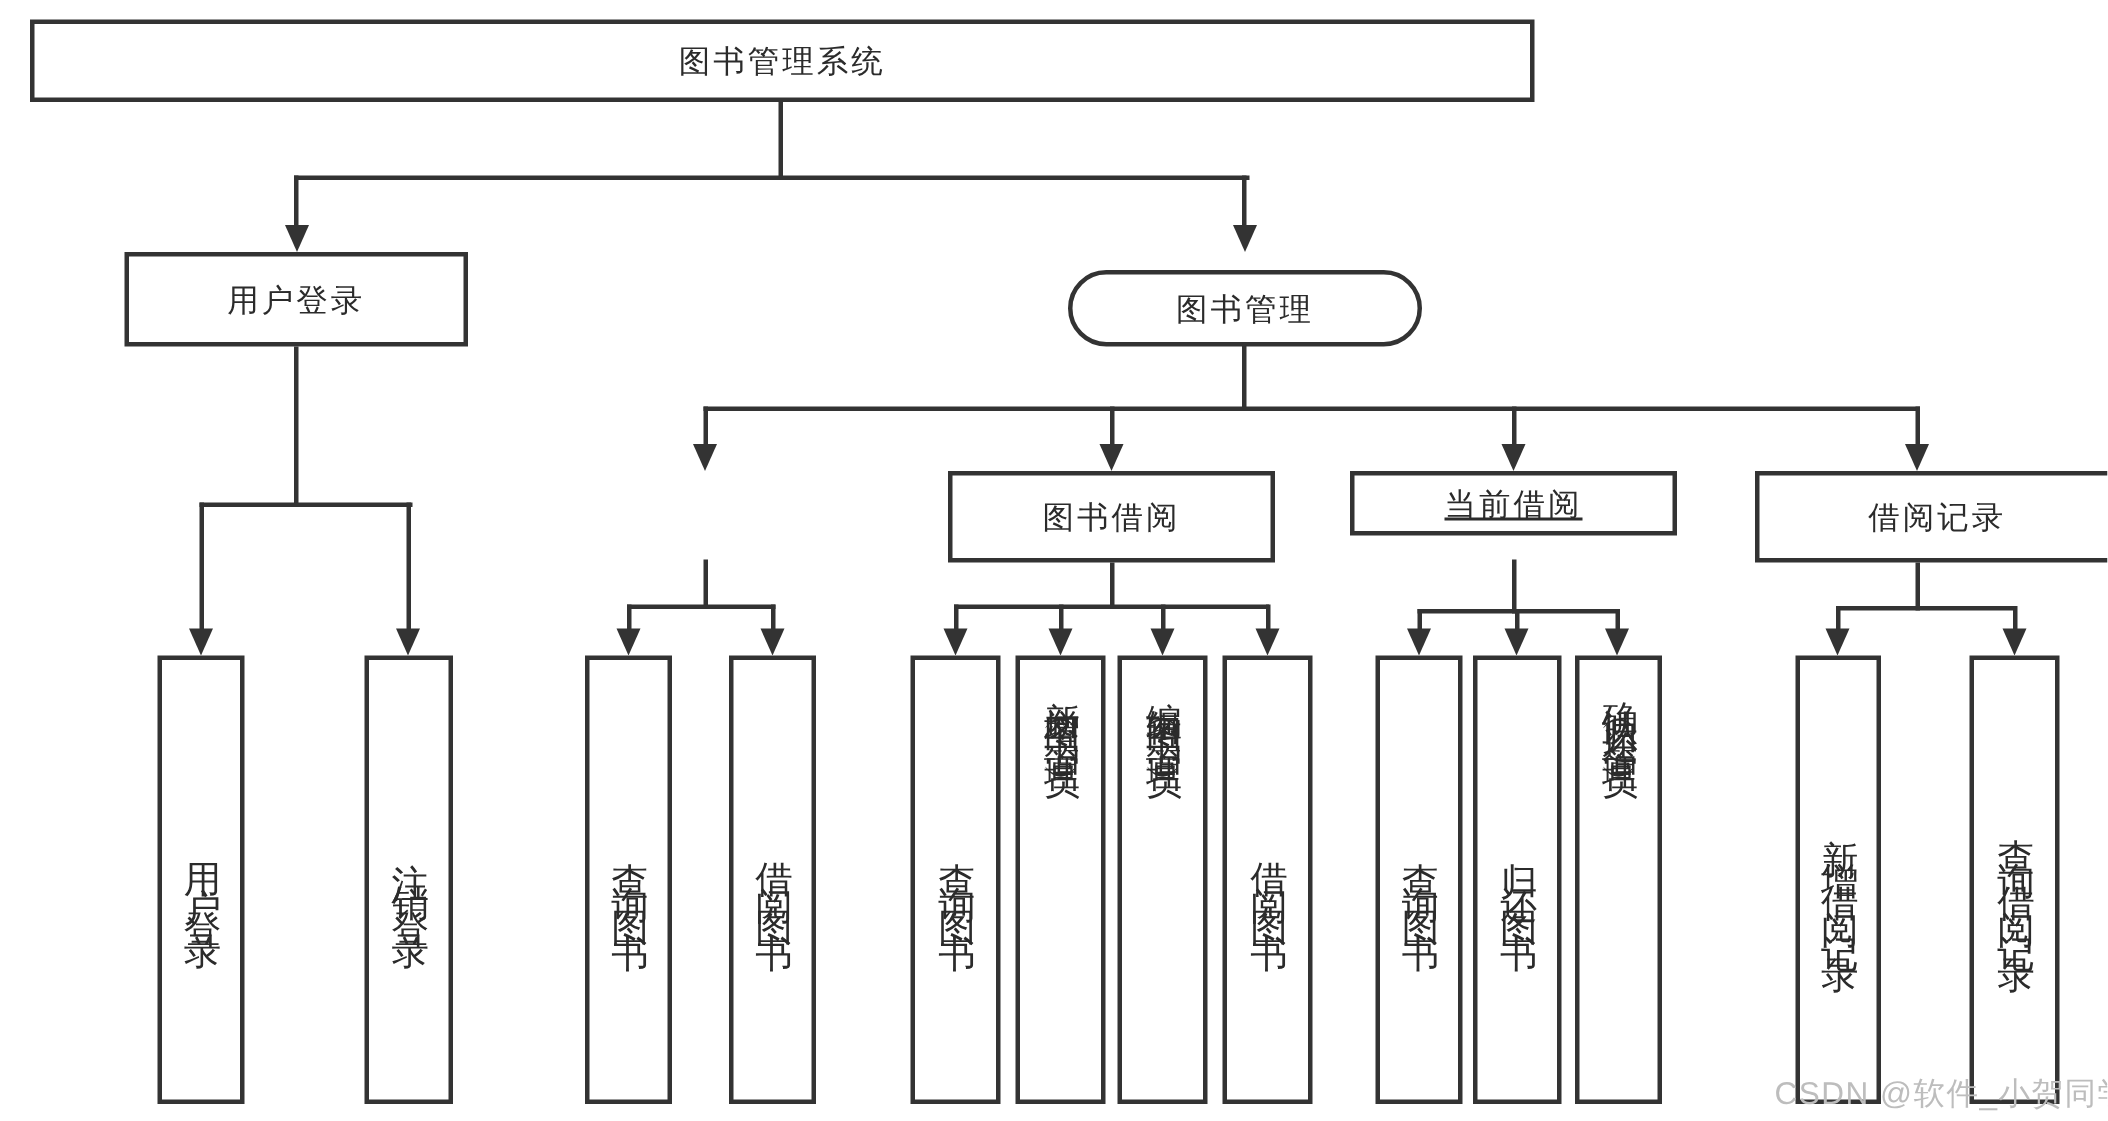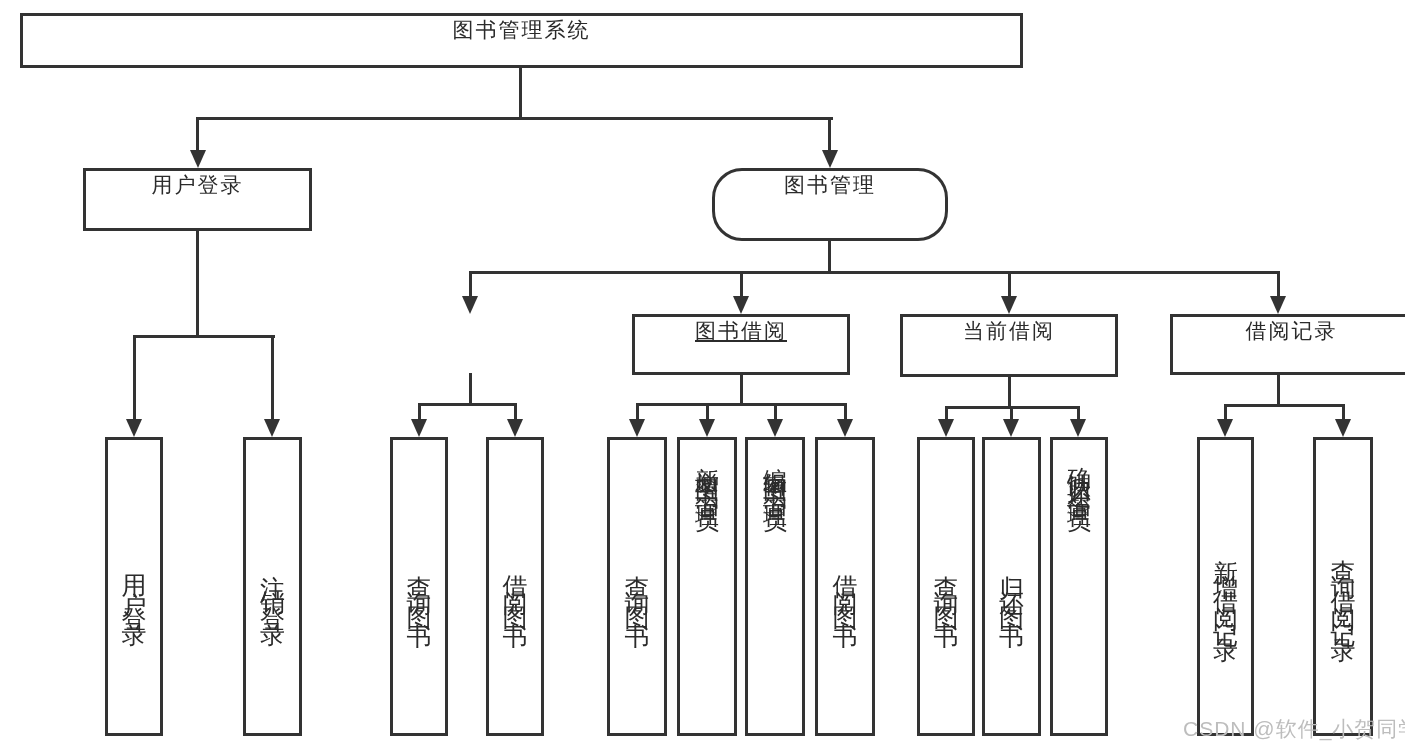--- a/index.html
+++ b/index.html
@@ -12,21 +12,21 @@
     overflow: hidden;
     font-family: "Liberation Sans", sans-serif;
     color: #2b2b2b;
   }
   
   .hbox {
     position: absolute;
     border: 3px solid #333333;
     background: #ffffff;
     display: flex;
-    align-items: flex-start;
+    align-items: center;
     justify-content: center;
     font-size: 21px;
     letter-spacing: 2px;
     z-index: 2;
   }
   
   .vbox {
     position: absolute;
     top: 437px;
     height: 299px;
@@ -80,21 +80,21 @@
   <div class="line" style="left:519px; top:66px; width:3px; height:53px;"></div>
   <div class="line" style="left:196px; top:117px; width:637px; height:3px;"></div>
   <div class="line" style="left:196px; top:117px; width:3px; height:34px;"></div>
   <div class="arrow" style="left:190px; top:150px;"></div>
   <div class="line" style="left:828px; top:117px; width:3px; height:34px;"></div>
   <div class="arrow" style="left:822px; top:150px;"></div>
 
   <div class="hbox" style="left:83px; top:168px; width:229px; height:63px;">
     <span>用户登录</span>
   </div>
-  <div class="hbox" style="left:712px; top:168px; width:236px; height:73px;border-radius:30px;">
+  <div class="hbox" style="left:712px; top:180px; width:236px; height:51px;border-radius:30px;">
     <span>图书管理</span>
   </div>
 
   <div class="line" style="left:196px; top:229px; width:3px; height:109px;"></div>
   <div class="line" style="left:133px; top:335px; width:142px; height:3px;"></div>
   <div class="line" style="left:133px; top:335px; width:3px; height:86px;"></div>
   <div class="arrow" style="left:126px; top:419px;"></div>
   <div class="line" style="left:271px; top:335px; width:3px; height:86px;"></div>
   <div class="arrow" style="left:264px; top:419px;"></div>
 
@@ -102,24 +102,24 @@
   <div class="line" style="left:469px; top:271px; width:811px; height:3px;"></div>
   <div class="line" style="left:469px; top:271px; width:3px; height:28px;"></div>
   <div class="arrow" style="left:462px; top:296px;"></div>
   <div class="line" style="left:740px; top:271px; width:3px; height:28px;"></div>
   <div class="arrow" style="left:733px; top:296px;"></div>
   <div class="line" style="left:1008px; top:271px; width:3px; height:28px;"></div>
   <div class="arrow" style="left:1001px; top:296px;"></div>
   <div class="line" style="left:1277px; top:271px; width:3px; height:28px;"></div>
   <div class="arrow" style="left:1270px; top:296px;"></div>
 
-  <div class="hbox" style="left:632px; top:314px; width:218px; height:61px;text-decoration:underline;">
+  <div class="hbox" style="left:632px; top:314px; width:218px; height:61px;">
     <span>图书借阅</span>
   </div>
-  <div class="hbox" style="left:900px; top:314px; width:218px; height:63px;">
+  <div class="hbox" style="left:900px; top:314px; width:218px; height:43px;text-decoration:underline;">
     <span>当前借阅</span>
   </div>
   <div class="hbox" style="left:1170px; top:314px; width:243px; height:61px;">
     <span>借阅记录</span>
   </div>
 
   <div class="line" style="left:469px; top:373px; width:3px; height:33px;"></div>
   <div class="line" style="left:418px; top:403px; width:99px; height:3px;"></div>
   <div class="line" style="left:418px; top:403px; width:3px; height:18px;"></div>
   <div class="arrow" style="left:411px; top:419px;"></div>

